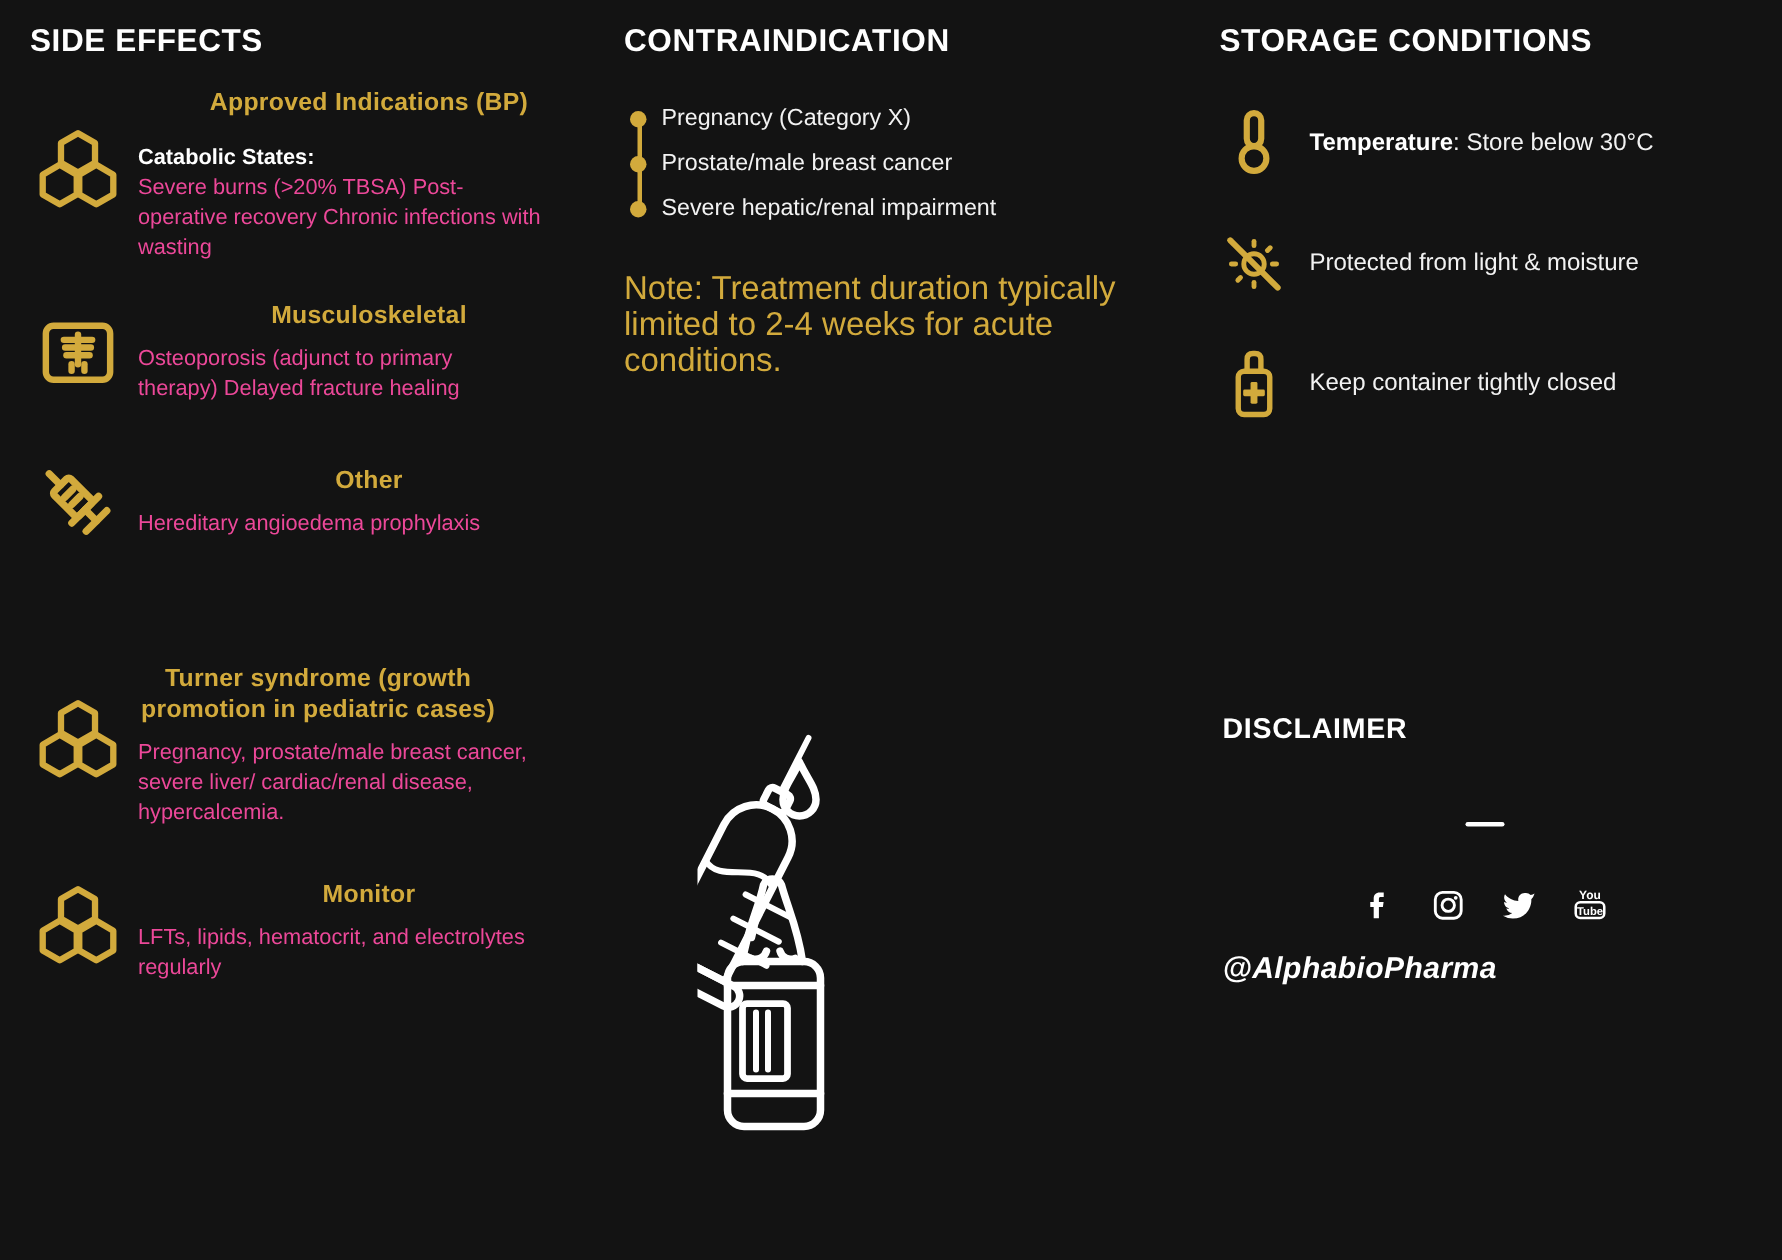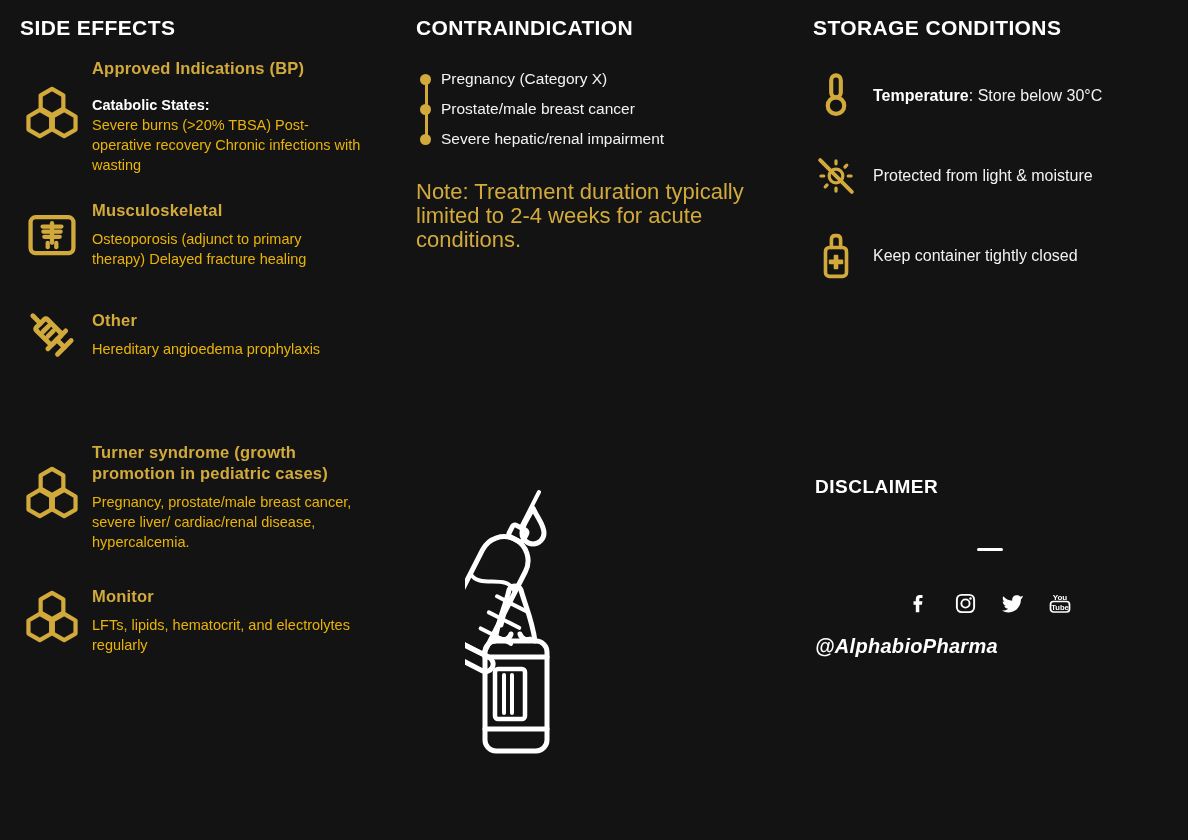--- a/index.html
+++ b/index.html
@@ -11,23 +11,23 @@
     color:#f1f1f1;
   }
   .col-title {
     position:absolute; font-size:21px; font-weight:700; color:#ffffff;
     letter-spacing:.4px;
   }
   
   .se-item { position:absolute; left:20px; width:380px; }
   .se-icon { position:absolute; left:0; width:64px; display:flex; justify-content:center; }
   .se-text { margin-left:72px; }
-  .se-text h3 { color:#d2aa3c; font-size:16.5px; font-weight:700; line-height:21px; letter-spacing:.2px; }
+  .se-text h3 { color:#d2aa3c; font-size:16.5px; font-weight:700; line-height:21px; letter-spacing:.2px;text-align:center; }
   .se-text .sub { color:#ffffff; font-weight:700; font-size:14.5px; margin-top:16px; line-height:20px; }
-  .se-text .body { color:#eab308; font-size:14.5px; line-height:20px; margin-top:8px; }
+  .se-text .body { color:#ec4899; font-size:14.5px; line-height:20px; margin-top:8px; }
   .se-text .sub + .body { margin-top:0; }
   
   .ci-wrap { position:absolute; left:416px; top:16px; width:370px; }
   .ci-list { list-style:none; position:relative; margin-top:24px; }
   .ci-line { position:absolute; left:9px; top:12px; bottom:14px; width:2.5px; background:#d2aa3c; }
   .ci-list li { position:relative; display:flex; align-items:center; height:30px; }
   .ci-dot { width:11px; height:11px; border-radius:50%; background:#d2aa3c; margin:0 10px 0 4px; flex:0 0 auto; position:relative; z-index:1; }
   .ci-list li span.txt { font-size:15.5px; color:#f2f2f2; }
   .ci-note { margin-top:26px; color:#d2aa3c; font-size:22px; line-height:24px; width:352px; }
   

